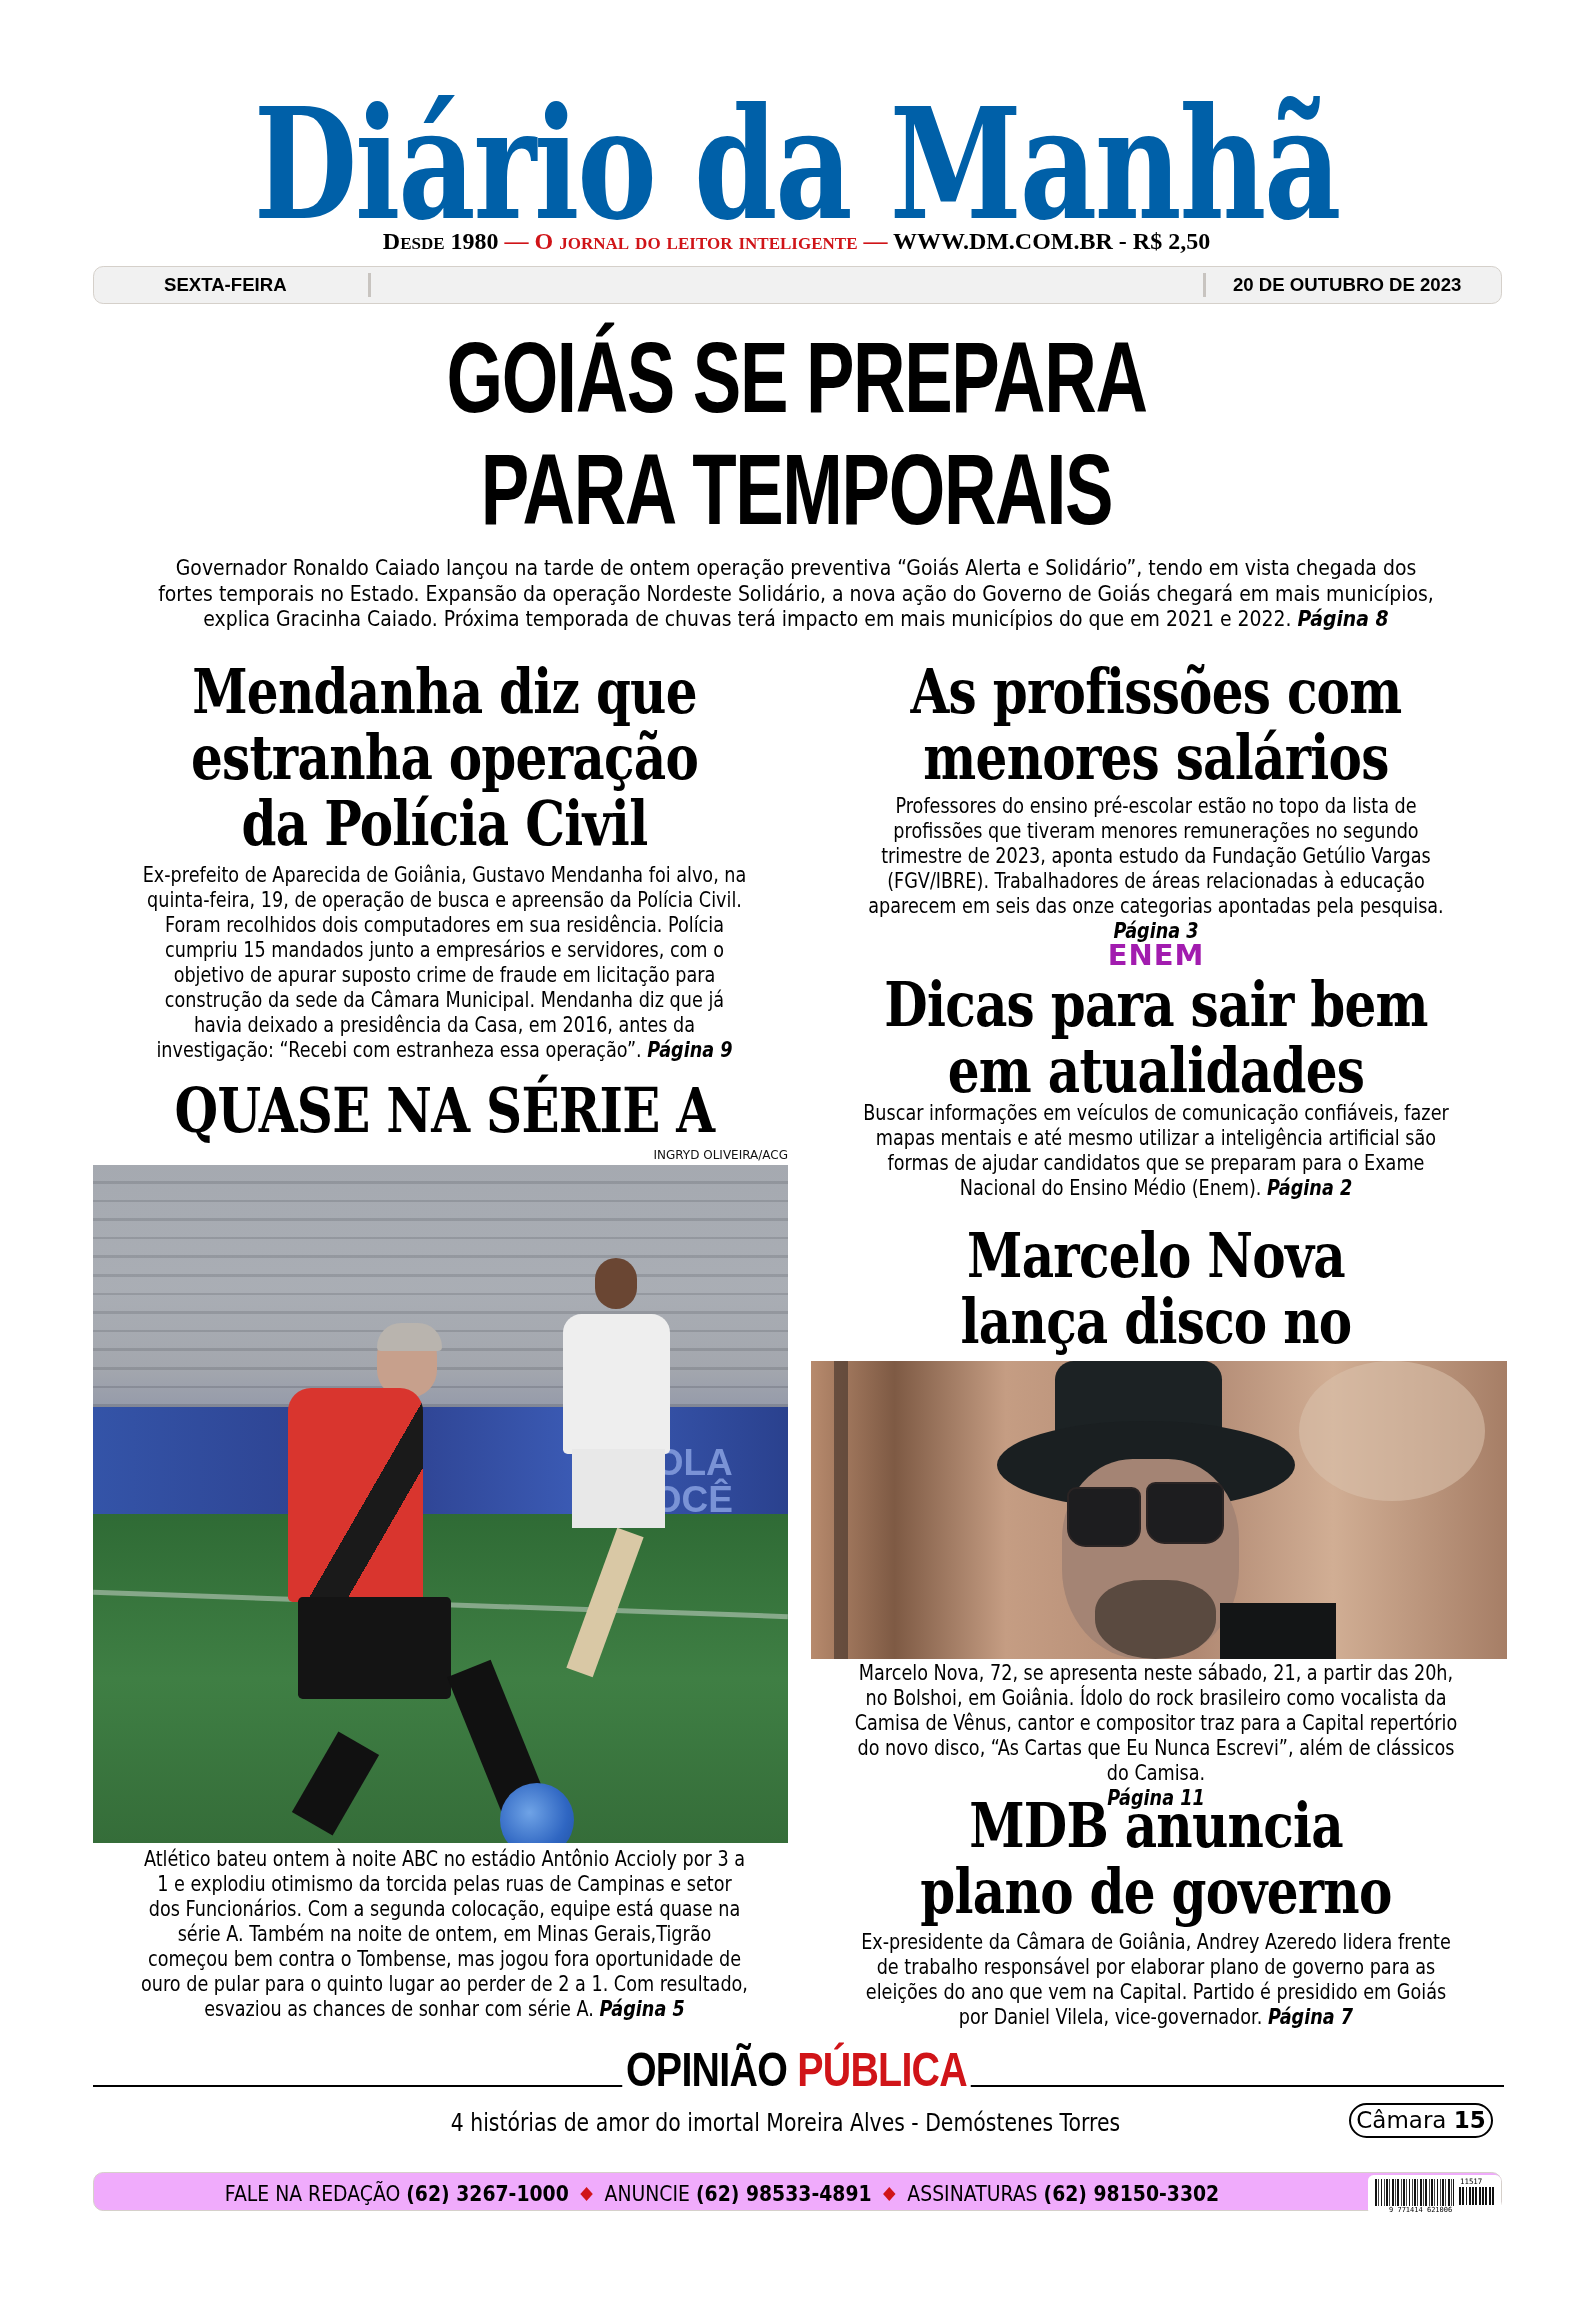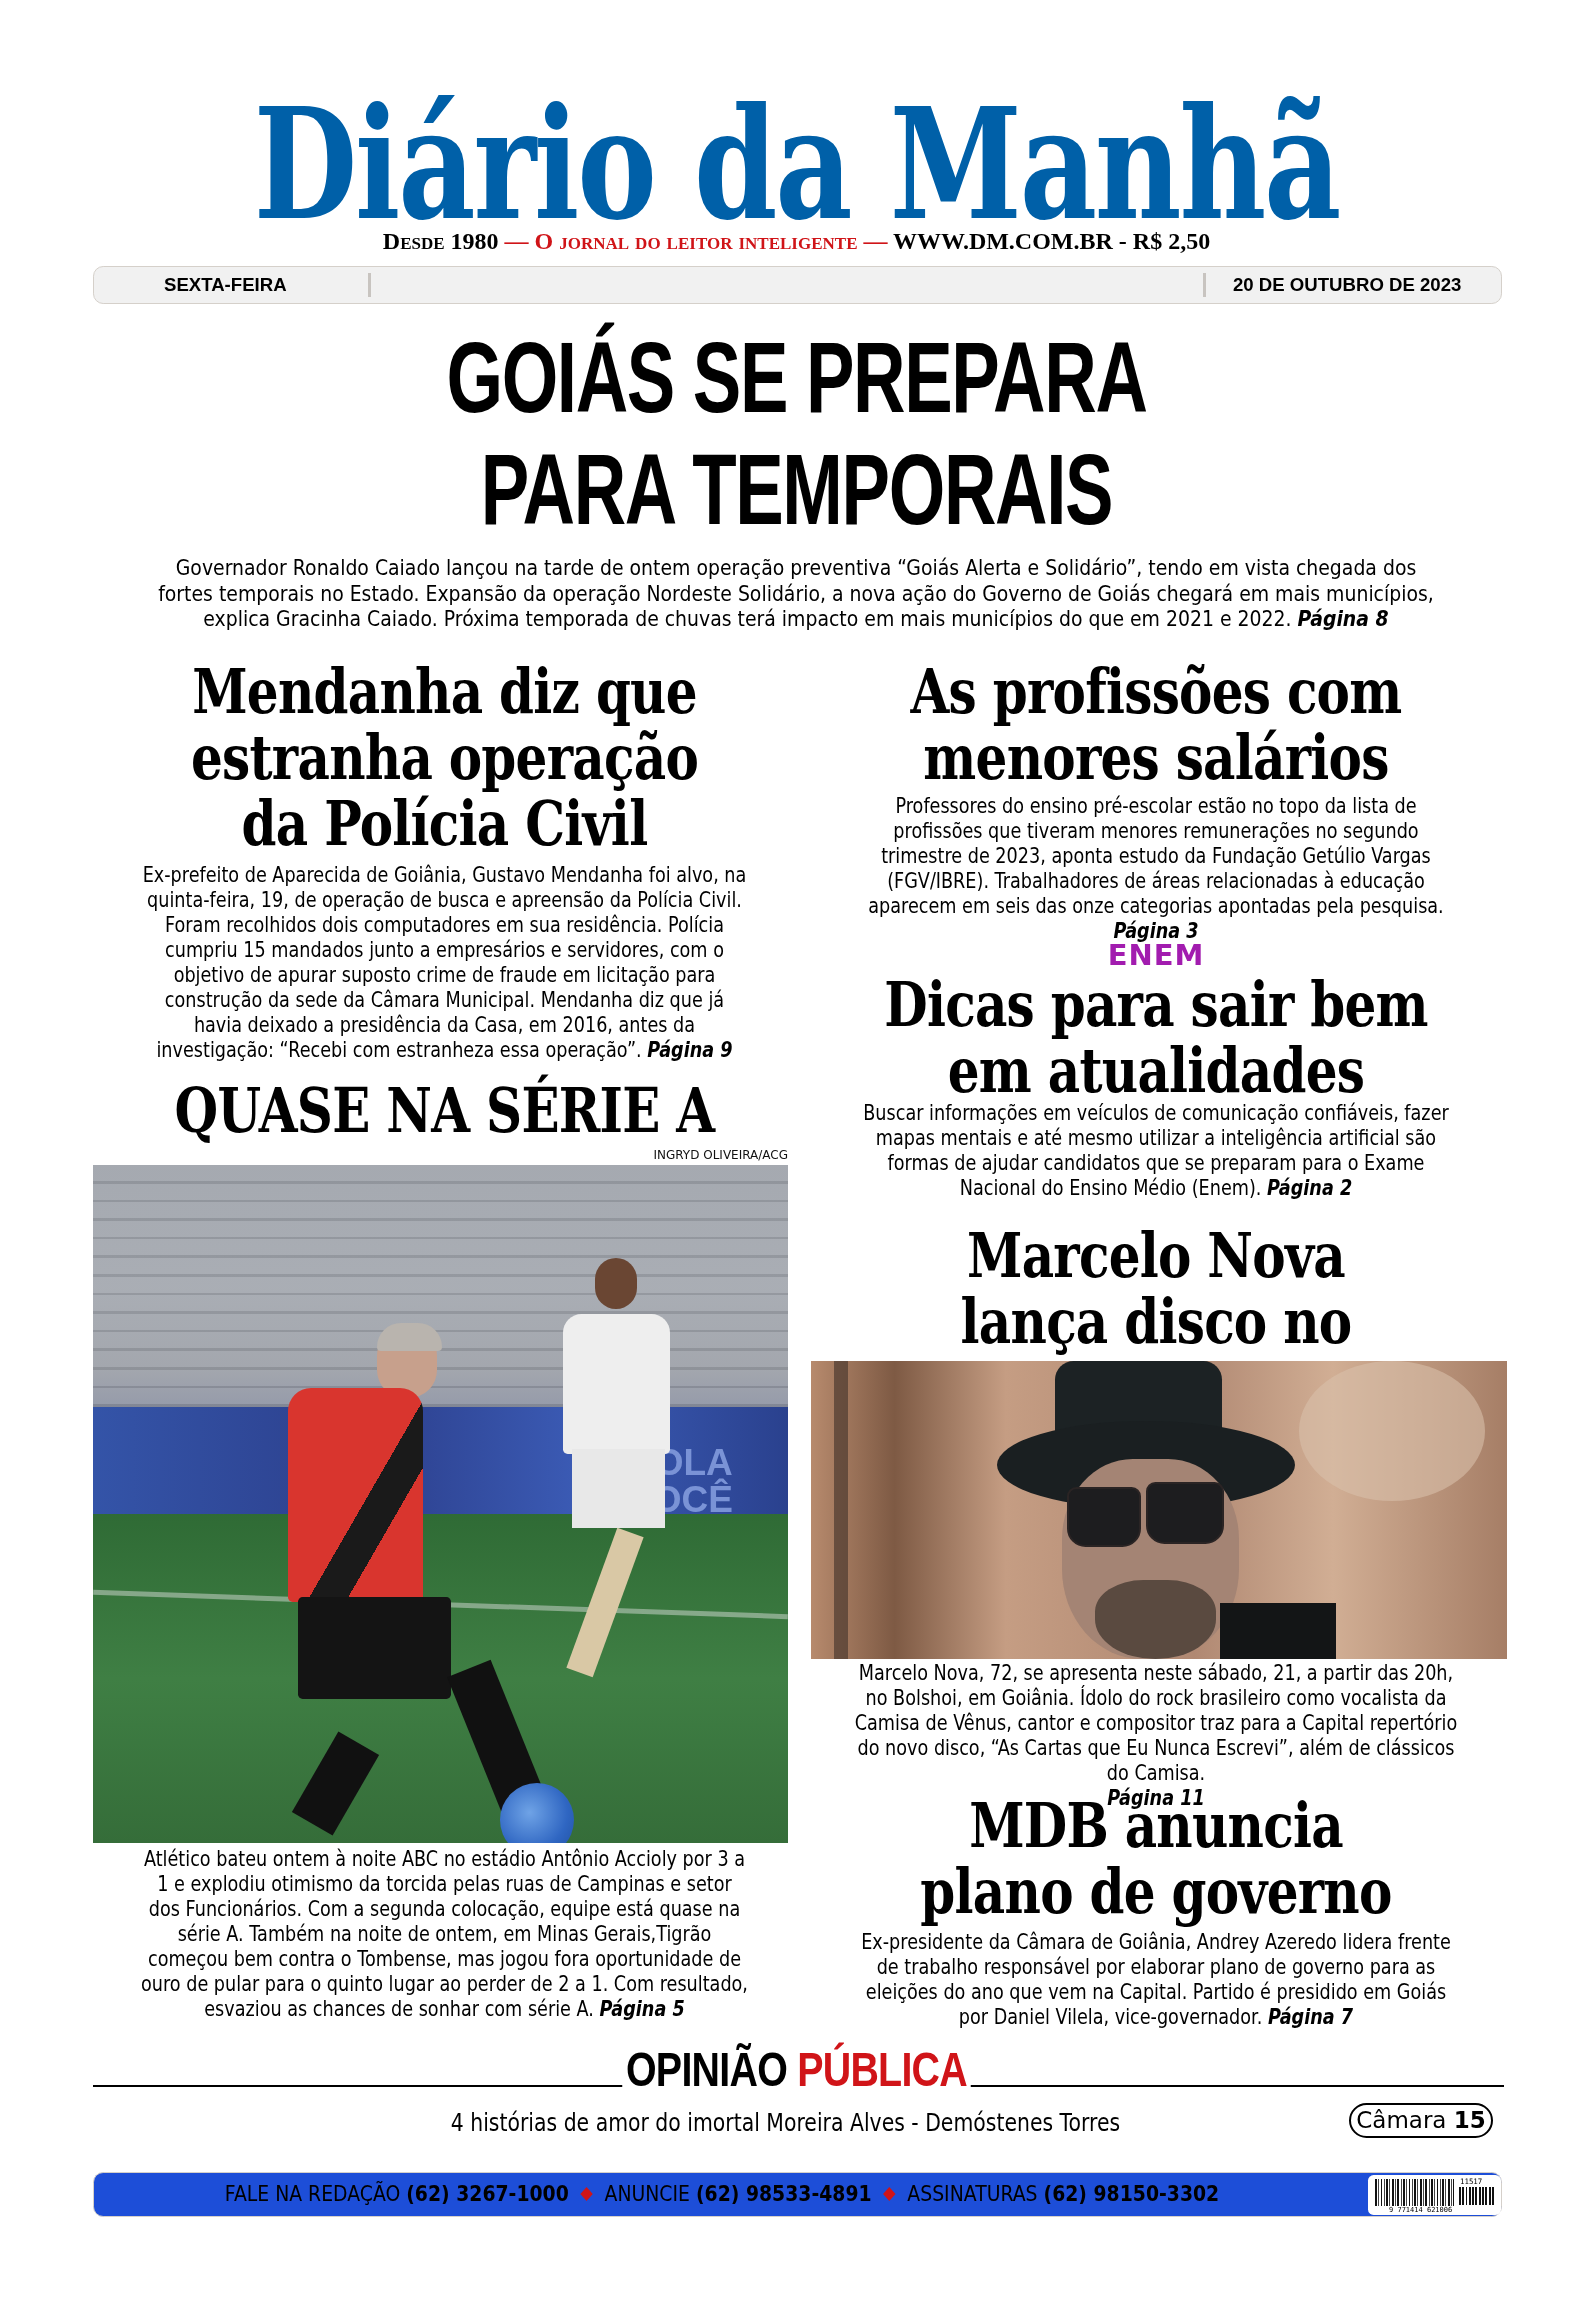--- a/index.html
+++ b/index.html
@@ -45,21 +45,21 @@
 
   
   #opiniao { left: 0; width: 1593px; top: 2044px; font-family: "Liberation Sans", sans-serif; font-weight: bold; font-size: 48px; line-height: 51px; transform: scaleX(0.82); transform-origin: center top; letter-spacing: -0.9px; }
   #opiniao .red { color: #d01418; }
   #opiniao-rule { left: 93px; top: 2085px; width: 1411px; height: 2.3px; background: #000; }
   #opiniao-line { left: 367px; width: 837px; top: 2107px; font-family: "DejaVu Sans", sans-serif; font-size: 24px; line-height: 33px; transform: scaleX(0.85); transform-origin: center top; }
   #page15 { left: 1349px; top: 2103px; width: 144px; height: 35px; border: 2.3px solid #000; border-radius: 17.7px; box-sizing: border-box;
             font-family: "DejaVu Sans", sans-serif; font-size: 23px; line-height: 31px; text-align: center; }
 
   
-  #footer { left: 93px; top: 2172px; width: 1409px; height: 45px; background: #1d4ed8; border: 1.4px solid #d5d0ca; border-radius: 10.2px; box-sizing: border-box; }
+  #footer { left: 93px; top: 2172px; width: 1409px; height: 39px; background: #f0abfc; border: 1.4px solid #d5d0ca; border-radius: 10.2px; box-sizing: border-box; }
   #footer-text { left: 0; width: 1256px; top: 0; height: 42px; line-height: 42px; font-family: "DejaVu Sans", sans-serif; font-size: 21.4px; text-align: center; white-space: nowrap; transform: scaleX(0.88); transform-origin: center top; }
   .diamond { display: inline-block; width: 10.2px; height: 10.2px; background: #d01418; transform: rotate(45deg); margin: 0 8.4px 1.9px 8.4px; }
   #barcode { left: 1274px; top: 4; width: 133px; height: 40px; background: #fff; border-radius: 5.6px; }
 </style>
 </head>
 <body>
 
 <div id="masthead" class="abs center">
   <div id="logo">Diário da Manhã</div>
 </div>

